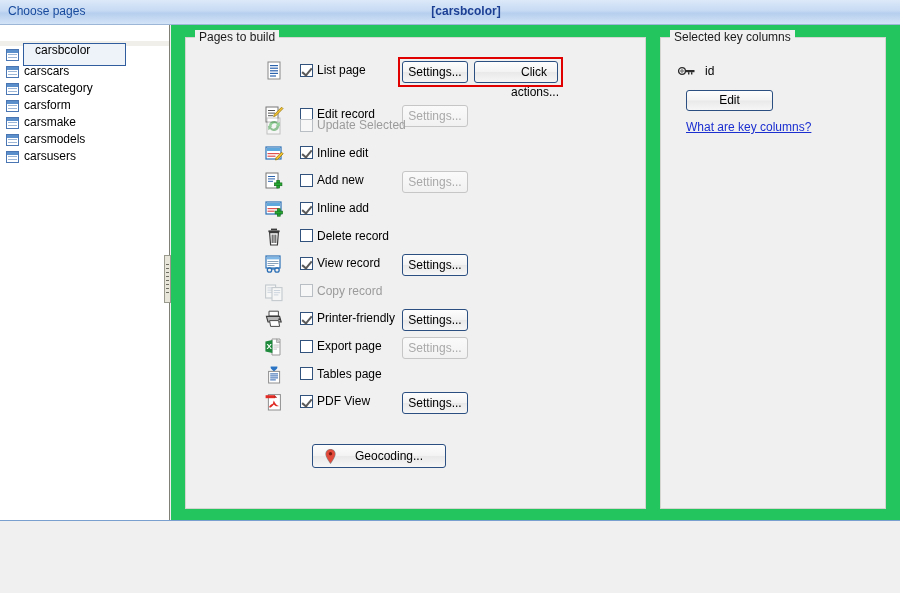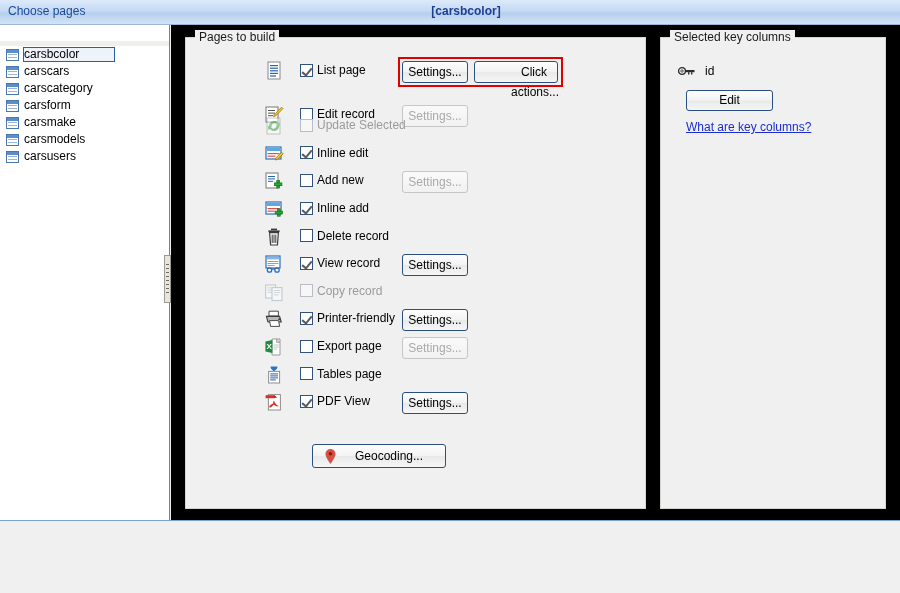--- a/index.html
+++ b/index.html
@@ -98,24 +98,24 @@
   }
   .table-item .ti-label {
     margin-left: 5px;
     font-size: 12px;
     color: #000;
     line-height: 15px;
   }
   .table-item.selected .ti-label {
     background: #eef3fa;
     border: 1px solid #2f5d9e;
-    padding: 0 35px 0 0;
+    padding: 0 35px 0 11px;
     margin-left: 4px;
     line-height: 13px;
-    height: 15px;
+    height: 23px;
     box-sizing: border-box;
   }
   .tbl-icon {
     width: 13px; height: 12px;
     border: 1px solid #4a77b4;
     background: #fff;
     box-sizing: border-box;
     position: relative;
     flex: none;
   }
@@ -149,21 +149,21 @@
     left: 1px; top: 8px;
     width: 3px; height: 32px;
     background: repeating-linear-gradient(to bottom, #6f6e62 0px, #6f6e62 1px, transparent 1px, transparent 4px);
   }
 
   
   .main-area {
     position: absolute;
     left: 171px; top: 25px;
     width: 729px; height: 495px;
-    background: #000000;
+    background: #22c55e;
     box-sizing: border-box;
   }
 
   .groupbox {
     position: absolute;
     border: 1px solid #d4d4d0;
     background: #f0f0f0;
     box-sizing: border-box;
   }
   .groupbox > .gb-title {

